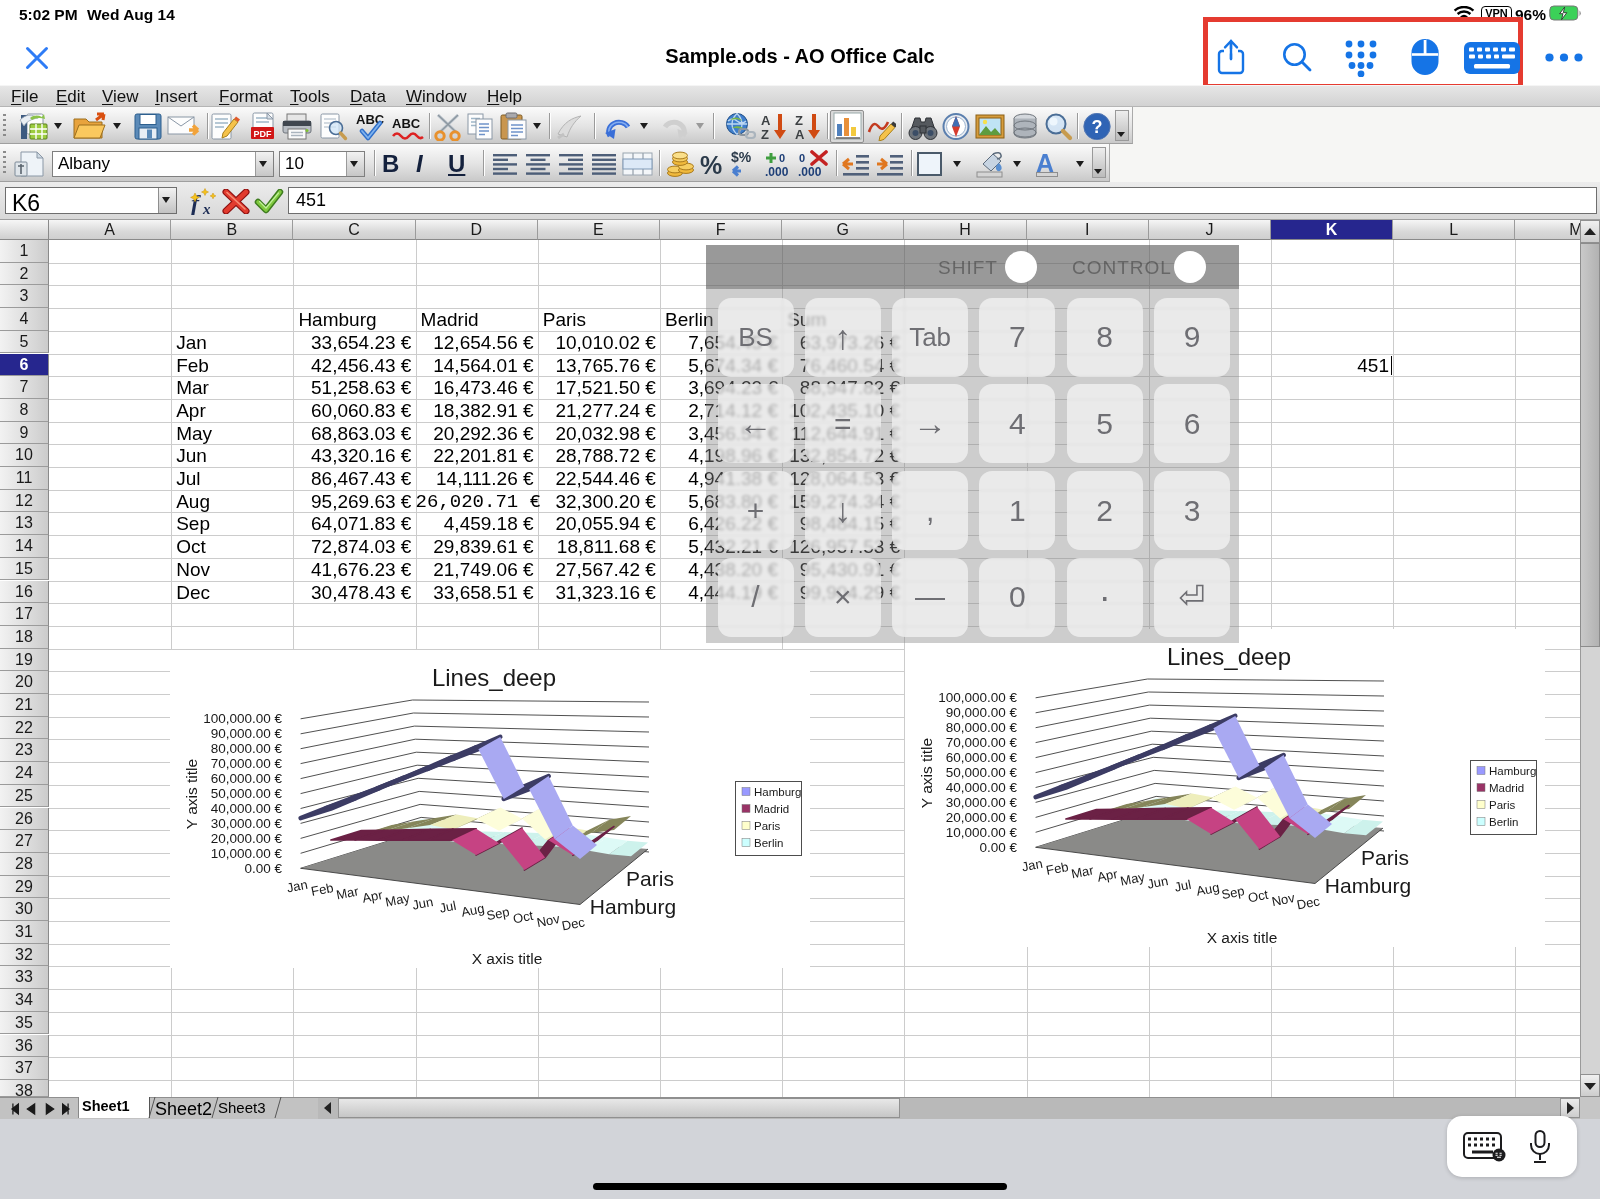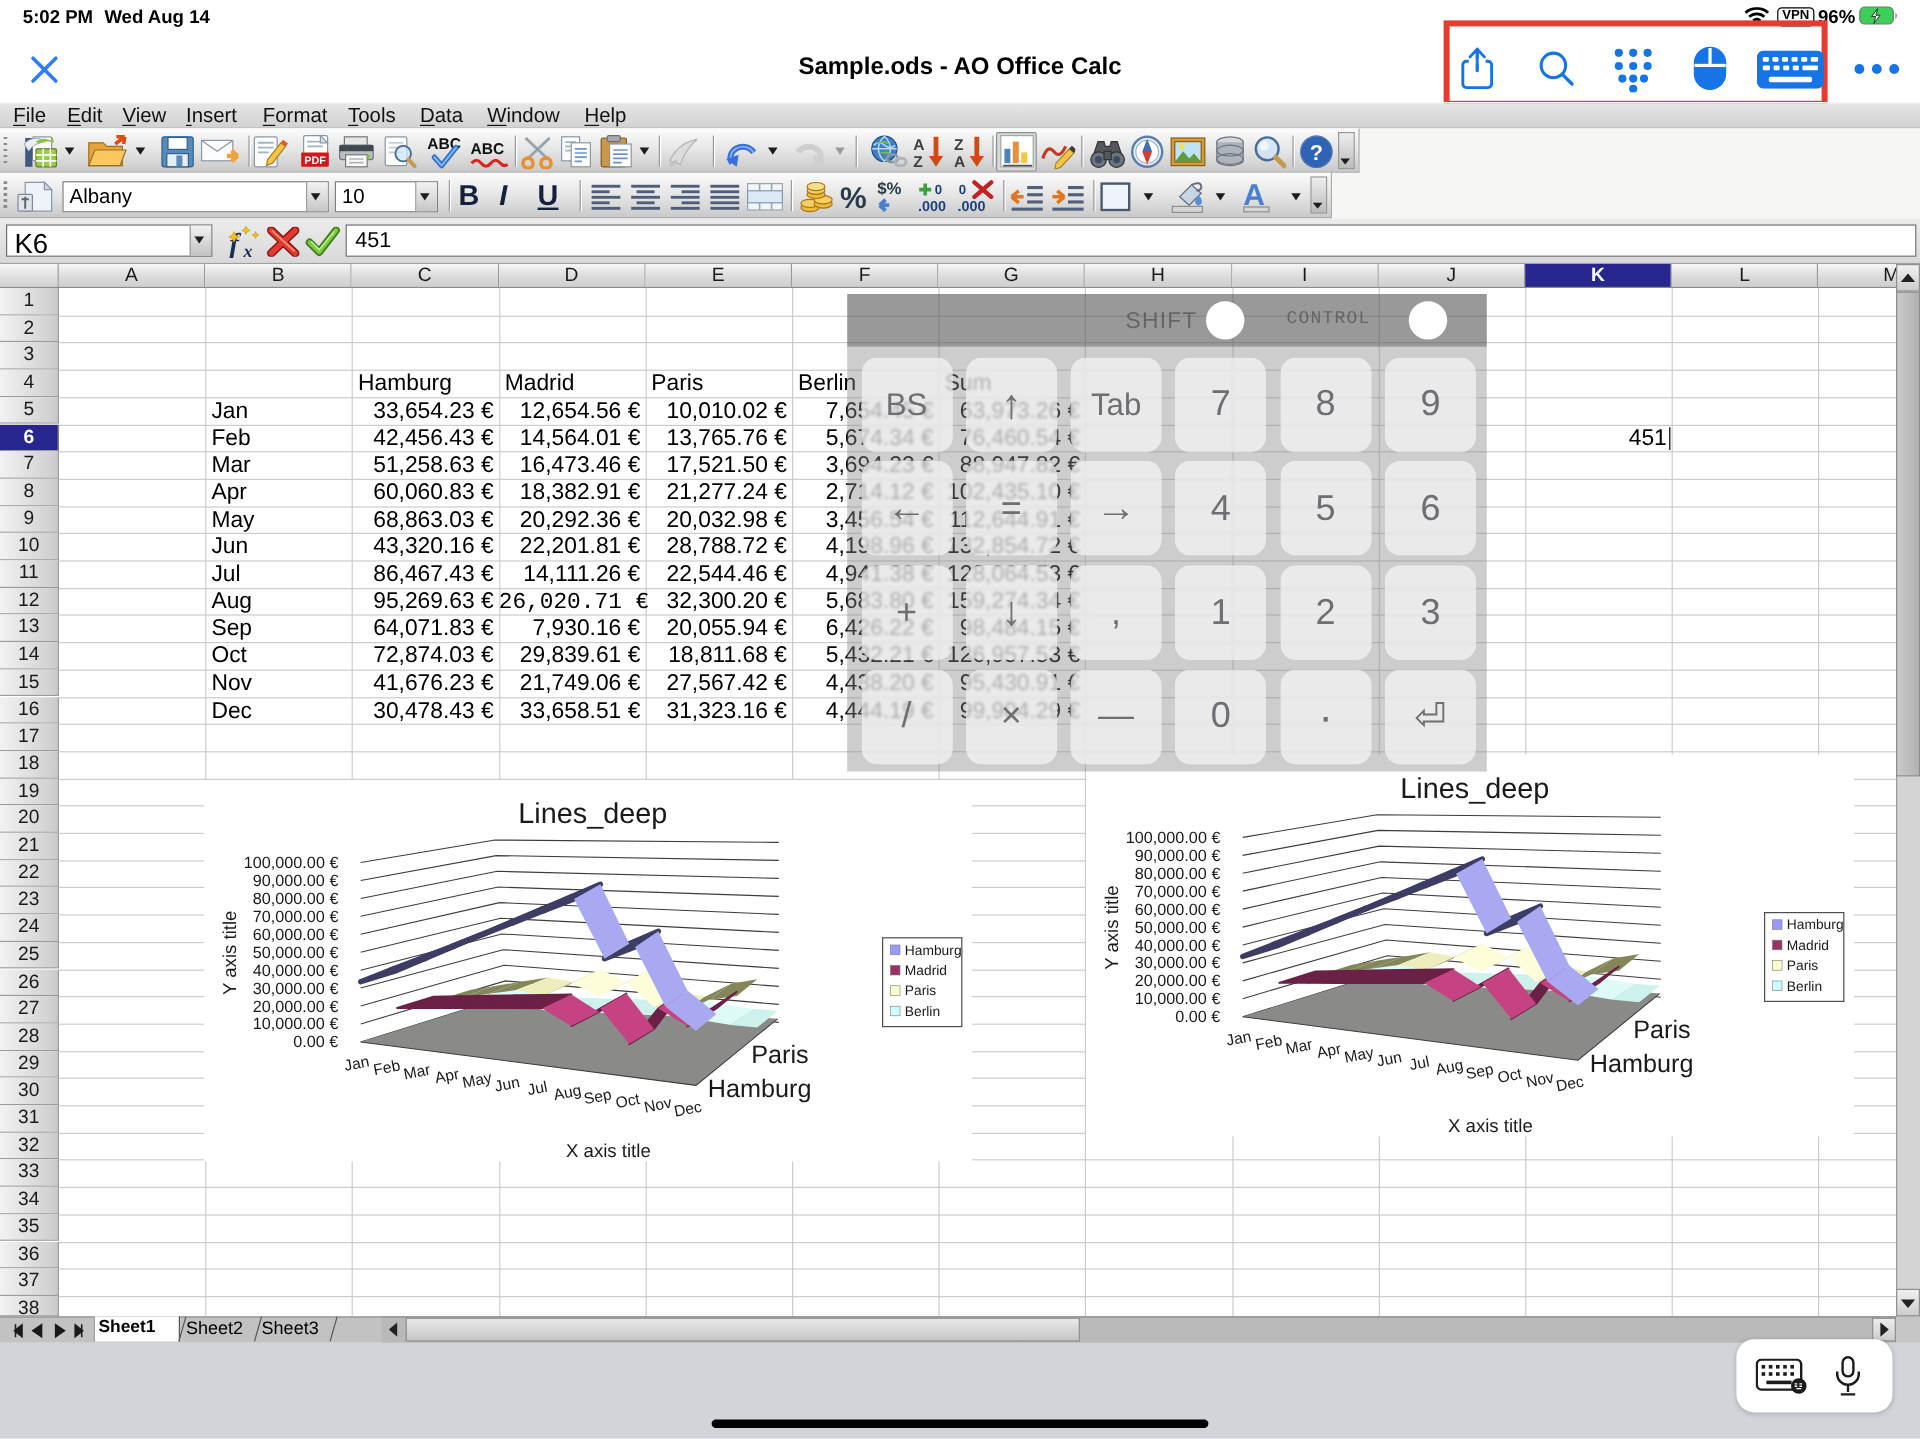--- a/index.html
+++ b/index.html
@@ -596,21 +596,21 @@
 <div class="cell num" style="left:660.0px;top:467.0px;width:118.0px;height:22.7px;line-height:24.9px;">4,941.38 €</div>
 <div class="cell num" style="left:782.2px;top:467.0px;width:118.0px;height:22.7px;line-height:24.9px;">128,064.53 €</div>
 <div class="cell" style="left:176.2px;top:489.7px;height:22.7px;line-height:24.9px;">Aug</div>
 <div class="cell num" style="left:293.4px;top:489.7px;width:118.0px;height:22.7px;line-height:24.9px;">95,269.63 €</div>
 <div class="cell num" style="left:415.6px;top:489.7px;width:118.0px;height:22.7px;line-height:24.9px;font-family:Liberation Mono, monospace;">26,020.71 €</div>
 <div class="cell num" style="left:537.8px;top:489.7px;width:118.0px;height:22.7px;line-height:24.9px;">32,300.20 €</div>
 <div class="cell num" style="left:660.0px;top:489.7px;width:118.0px;height:22.7px;line-height:24.9px;">5,683.80 €</div>
 <div class="cell num" style="left:782.2px;top:489.7px;width:118.0px;height:22.7px;line-height:24.9px;">159,274.34 €</div>
 <div class="cell" style="left:176.2px;top:512.4px;height:22.7px;line-height:24.9px;">Sep</div>
 <div class="cell num" style="left:293.4px;top:512.4px;width:118.0px;height:22.7px;line-height:24.9px;">64,071.83 €</div>
-<div class="cell num" style="left:415.6px;top:512.4px;width:118.0px;height:22.7px;line-height:24.9px;">7,930.16 €</div>
+<div class="cell num" style="left:415.6px;top:512.4px;width:118.0px;height:22.7px;line-height:24.9px;">4,459.18 €</div>
 <div class="cell num" style="left:537.8px;top:512.4px;width:118.0px;height:22.7px;line-height:24.9px;">20,055.94 €</div>
 <div class="cell num" style="left:660.0px;top:512.4px;width:118.0px;height:22.7px;line-height:24.9px;">6,426.22 €</div>
 <div class="cell num" style="left:782.2px;top:512.4px;width:118.0px;height:22.7px;line-height:24.9px;">98,484.15 €</div>
 <div class="cell" style="left:176.2px;top:535.1px;height:22.7px;line-height:24.9px;">Oct</div>
 <div class="cell num" style="left:293.4px;top:535.1px;width:118.0px;height:22.7px;line-height:24.9px;">72,874.03 €</div>
 <div class="cell num" style="left:415.6px;top:535.1px;width:118.0px;height:22.7px;line-height:24.9px;">29,839.61 €</div>
 <div class="cell num" style="left:537.8px;top:535.1px;width:118.0px;height:22.7px;line-height:24.9px;">18,811.68 €</div>
 <div class="cell num" style="left:660.0px;top:535.1px;width:118.0px;height:22.7px;line-height:24.9px;">5,432.21 €</div>
 <div class="cell num" style="left:782.2px;top:535.1px;width:118.0px;height:22.7px;line-height:24.9px;">126,957.53 €</div>
 <div class="cell" style="left:176.2px;top:557.8px;height:22.7px;line-height:24.9px;">Nov</div>
@@ -816,21 +816,21 @@
     <text x="584" y="162.5" font-size="11.5" fill="#1a1a1a">Madrid</text>
     <rect x="572" y="171.5" width="8" height="8" fill="#ffffcc" stroke="#777" stroke-width="0.5"></rect>
     <text x="584" y="179.5" font-size="11.5" fill="#1a1a1a">Paris</text>
     <rect x="572" y="188.5" width="8" height="8" fill="#ccffff" stroke="#777" stroke-width="0.5"></rect>
     <text x="584" y="196.5" font-size="11.5" fill="#1a1a1a">Berlin</text>
   </svg>
 <div class="abs" style="left:706px;top:245px;width:533px;height:44px;background:rgba(90,90,90,0.62);"></div>
 <div class="abs" style="left:706px;top:289px;width:533px;height:354px;background:rgba(137,137,137,0.42);"></div>
 <div class="abs" style="left:938px;top:257px;font-size:19px;color:rgba(45,45,45,0.48);letter-spacing:1px;">SHIFT</div>
 <div class="abs" style="left:1005px;top:251px;width:32px;height:32px;border-radius:16px;background:#fff;"></div>
-<div class="abs" style="left:1072px;top:257px;font-size:15px;color:rgba(45,45,45,0.48);letter-spacing:1px;font-family:Liberation Mono, monospace;">CONTROL</div>
+<div class="abs" style="left:1072px;top:257px;font-size:19px;color:rgba(45,45,45,0.48);letter-spacing:1px;">CONTROL</div>
 <div class="abs" style="left:1174px;top:251px;width:32px;height:32px;border-radius:16px;background:#fff;"></div>
 <div class="key" style="left:717.5px;top:297.5px;width:76px;height:79px;font-size:26px;">BS</div>
 <div class="key" style="left:804.8px;top:297.5px;width:76px;height:79px;font-size:34px;">↑</div>
 <div class="key" style="left:892.1px;top:297.5px;width:76px;height:79px;font-size:26px;">Tab</div>
 <div class="key" style="left:979.4px;top:297.5px;width:76px;height:79px;font-size:30px;">7</div>
 <div class="key" style="left:1066.7px;top:297.5px;width:76px;height:79px;font-size:30px;">8</div>
 <div class="key" style="left:1154.0px;top:297.5px;width:76px;height:79px;font-size:30px;">9</div>
 <div class="key" style="left:717.5px;top:384.3px;width:76px;height:79px;font-size:34px;">←</div>
 <div class="key" style="left:804.8px;top:384.3px;width:76px;height:79px;font-size:30px;">=</div>
 <div class="key" style="left:892.1px;top:384.3px;width:76px;height:79px;font-size:34px;">→</div>
@@ -865,21 +865,21 @@
       <path d="M15 11 l-8 -5.5 v11 Z"></path>
     </g>
   </svg>
 <svg class="abs" style="left:59px;top:1098px;" width="20" height="21" viewBox="0 0 22 21">
     <g fill="#1a1a1a" stroke="#1a1a1a" stroke-width="1.4">
       <path d="M10 5 v12 M11 11 l-7 -5.5 v11 Z"></path>
     </g>
   </svg>
 <div class="abs" style="left:78px;top:1097px;width:72px;height:21px;background:#fff;border-left:1px solid #888;border-right:1px solid #555;"></div>
 <div class="abs" style="left:82px;top:1098px;font-size:14.5px;font-weight:bold;color:#000;">Sheet1</div>
-<div class="abs" style="left:155px;top:1099px;font-size:15px;color:#000;">Sheet2</div>
+<div class="abs" style="left:155px;top:1099px;font-size:18px;color:#000;">Sheet2</div>
 <div class="abs" style="left:218px;top:1099px;font-size:15px;color:#000;">Sheet3</div>
 <svg class="abs" style="left:148px;top:1097px;" width="140" height="21" viewBox="0 0 140 21">
     <g stroke="#555" stroke-width="1">
       <path d="M1 21 L7 0 M64 21 L70 0 M127 21 L133 0"></path>
     </g>
   </svg>
 <div class="abs" style="left:318px;top:1097px;width:1262px;height:22px;background:#b9b9b9;border-top:1px solid #8f8f8f;"></div>
 <svg class="abs" style="left:320px;top:1100px;" width="16" height="16" viewBox="0 0 16 16">
     <path d="M11 2 l-7 6 7 6 Z" fill="#222"></path>
   </svg>

